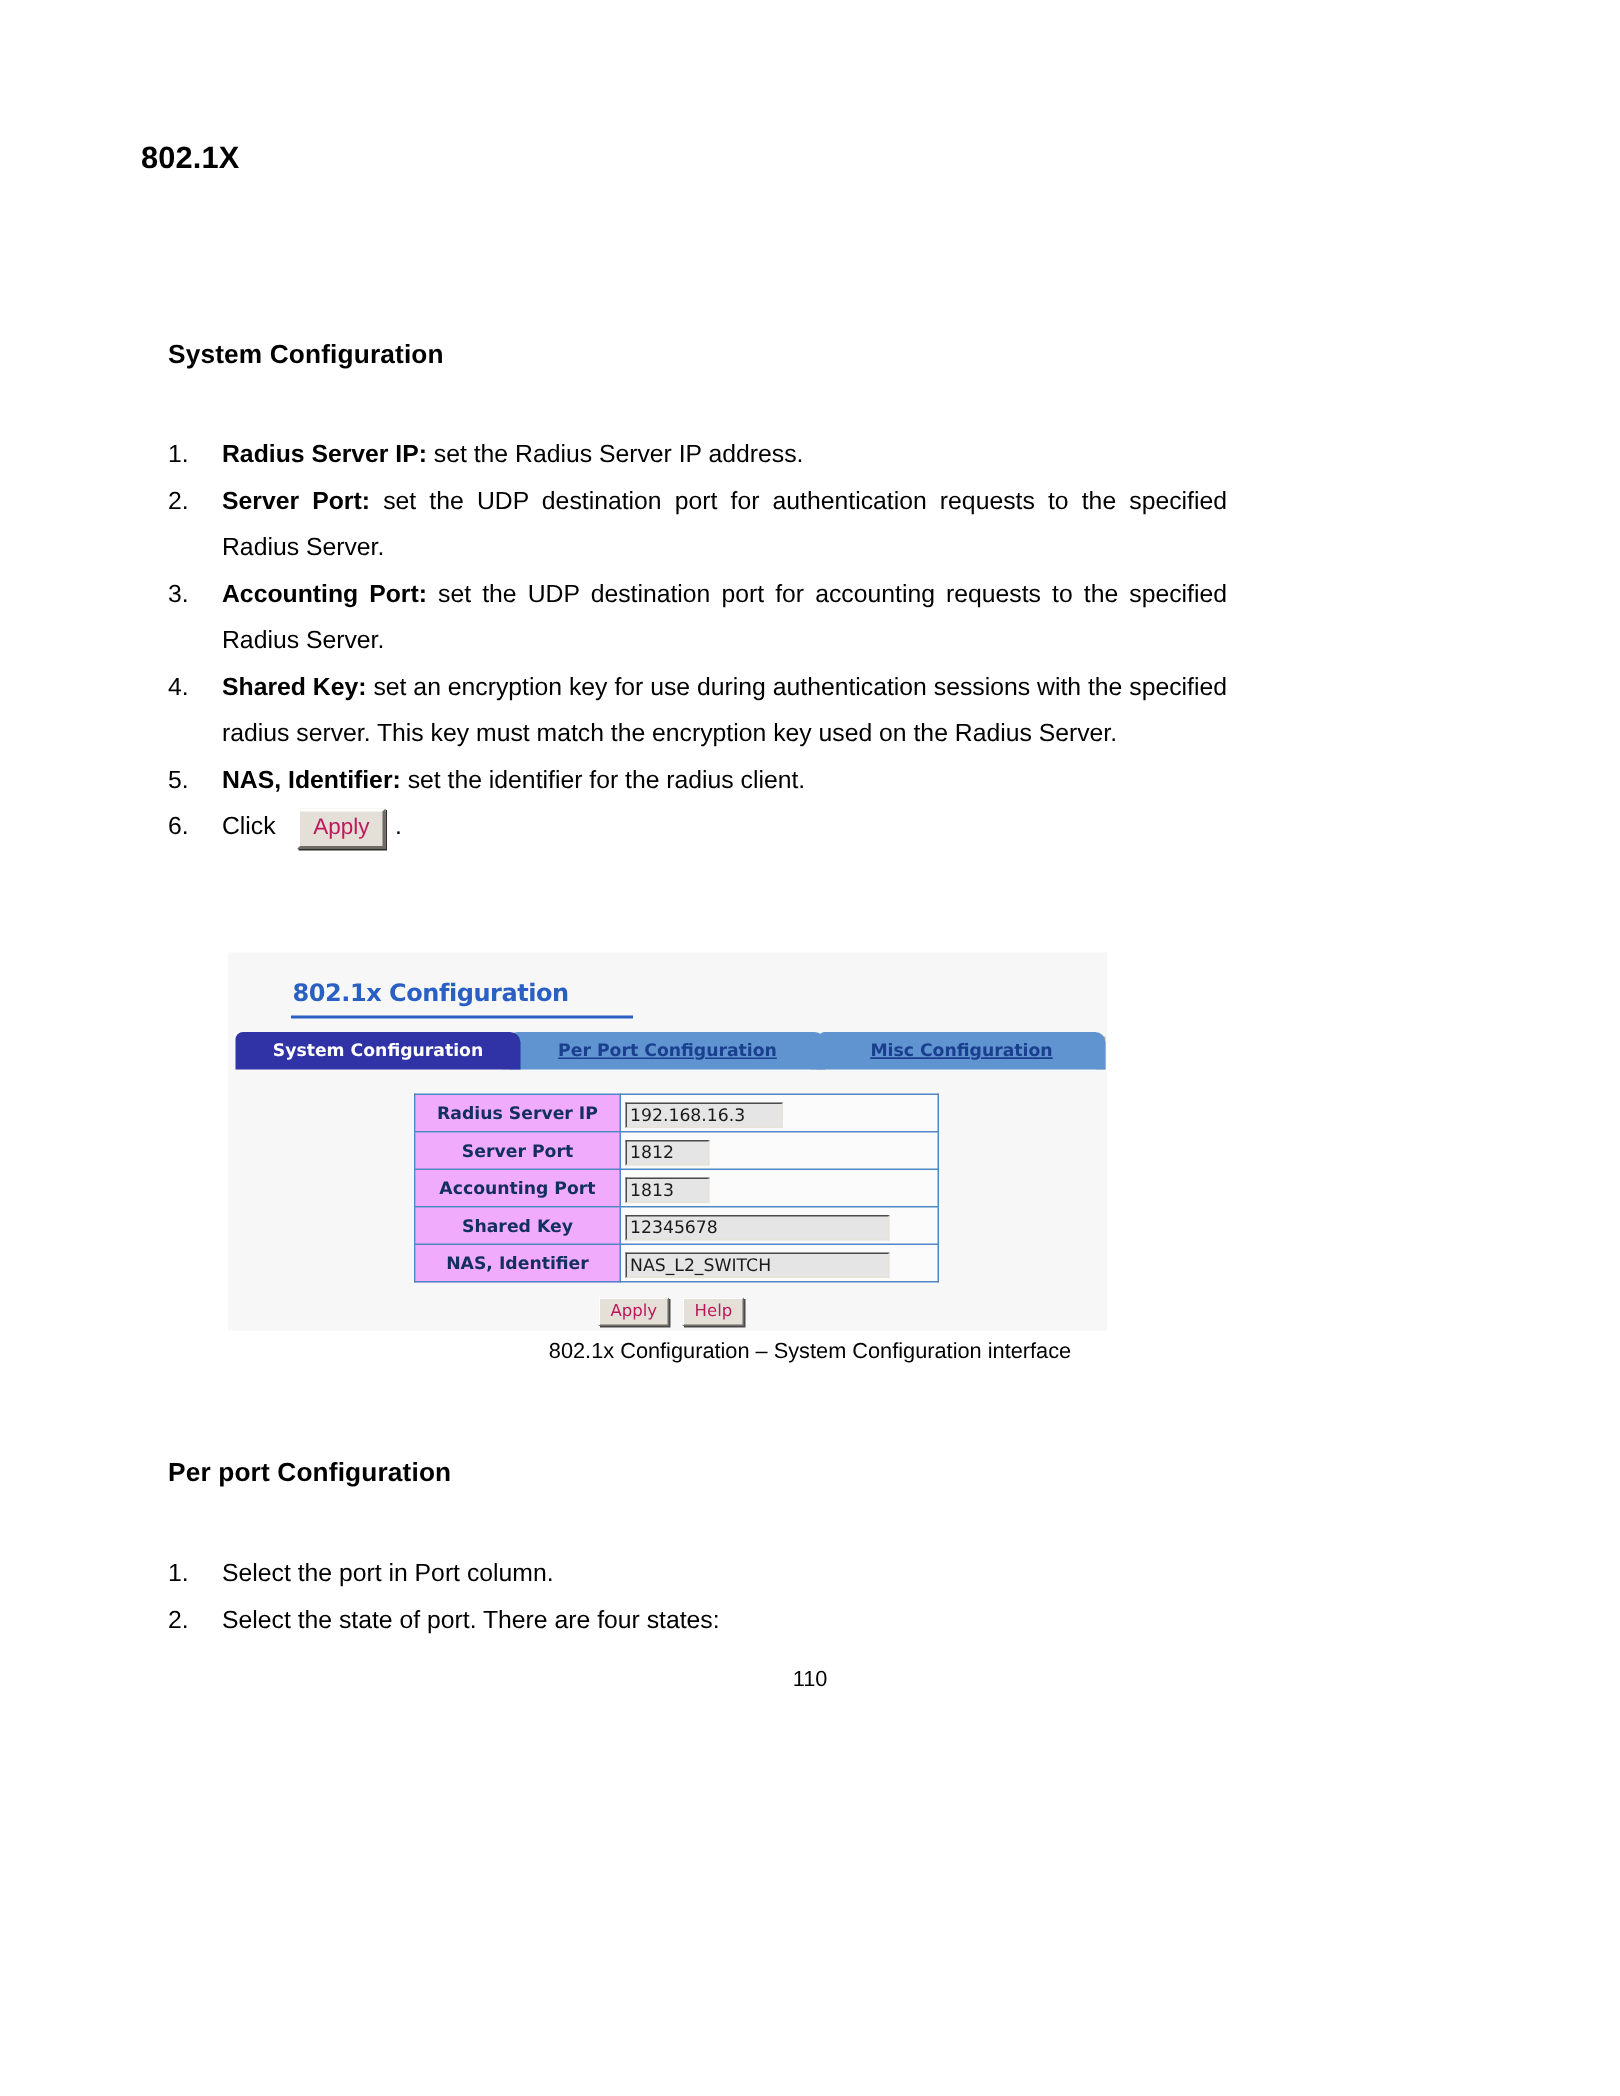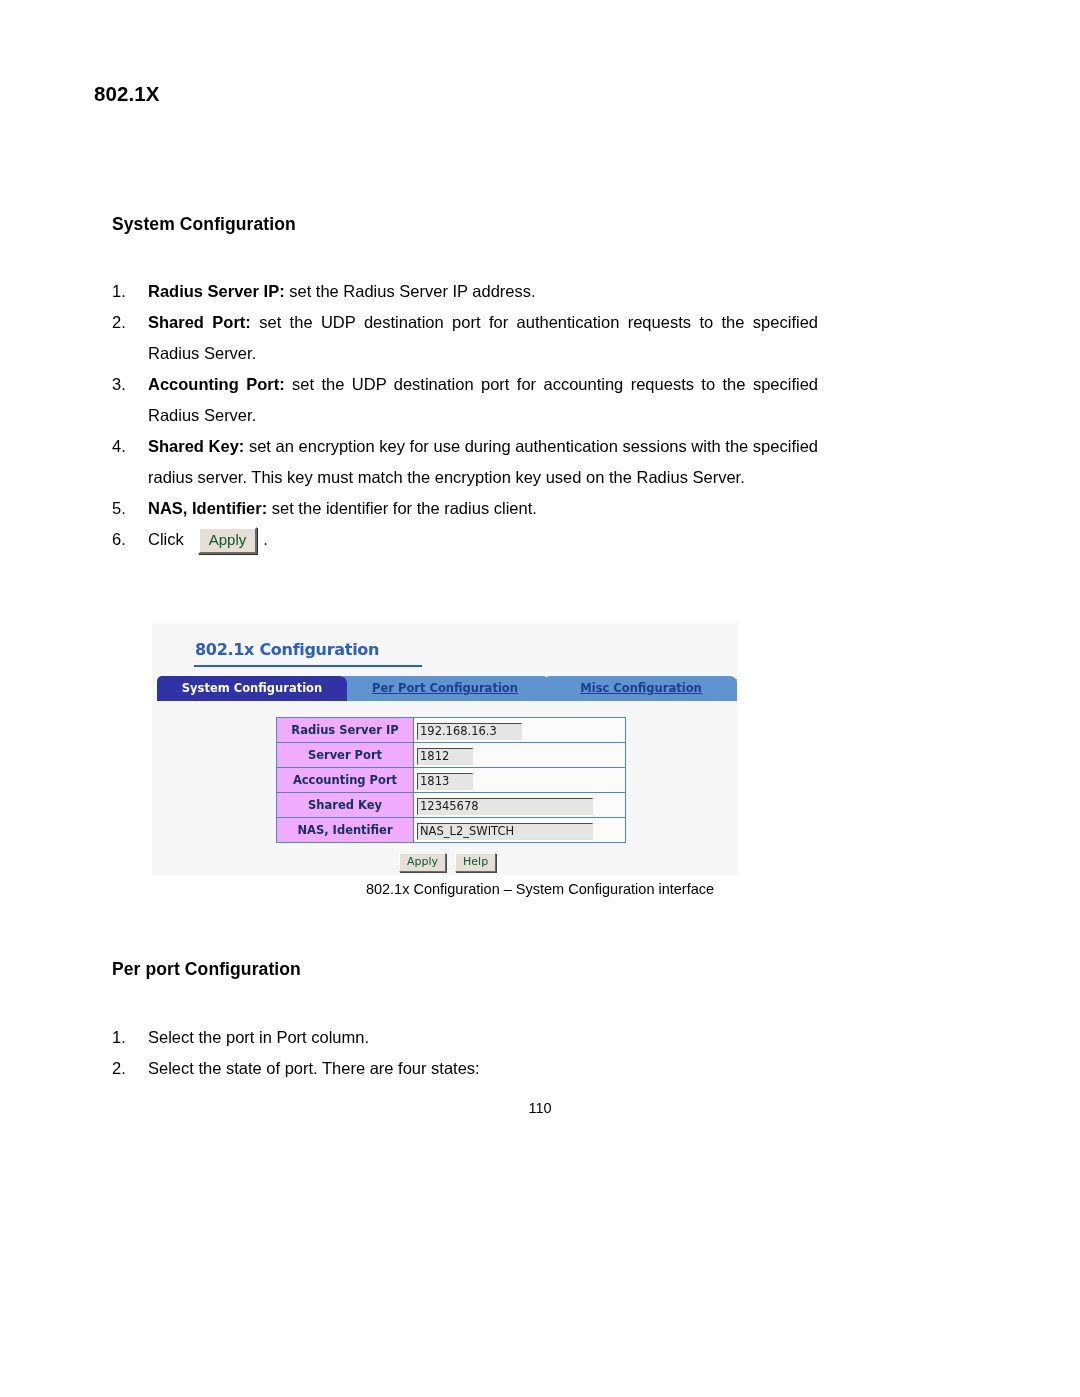--- a/index.html
+++ b/index.html
@@ -11,21 +11,21 @@
     width: 1080px;
     height: 1397px;
     position: relative;
     font-family: "Liberation Sans", sans-serif;
     color: #000000;
     overflow: hidden;
   }
 
   .page {
     position: absolute;
-    left: 0; top: 0;
+    left: 0; top: 12px;
     width: 1080px;
     height: 1133px;
   }
 
   
   .doc-title {
     position: absolute;
     left: 94px;
     top: 82px;
     font-size: 20.5px;
@@ -88,21 +88,21 @@
   }
   .btn3d {
     display: inline-block;
     background: #e4e0d8;
     border-top: 2px solid #ffffff;
     border-left: 2px solid #ffffff;
     border-right: 2px solid #6d6a64;
     border-bottom: 2px solid #6d6a64;
     box-shadow: 1px 1px 0 0 #2b2b2b;
     font-size: 15px;
-    color: #14532d;
+    color: #be185d;
     padding: 2px 9px 3px 9px;
     line-height: 18px;
     font-family: "Liberation Sans", sans-serif;
   }
   .inline-click .btn3d {
     margin: 0 6px 0 14px;
     position: relative;
     top: 1px;
   }
 
@@ -286,21 +286,21 @@
 
   <div class="olist main">
 
     <div class="oitem">
       <span class="num">1.</span>
       <span class="body nojust"><b>Radius Server IP:</b><span> set the Radius Server IP address.</span></span>
     </div>
 
     <div class="oitem">
       <span class="num">2.</span>
-      <span class="body"><b>Shared Port:</b><span> set the UDP destination port for authentication requests to the specified Radius Server.</span></span>
+      <span class="body"><b>Server Port:</b><span> set the UDP destination port for authentication requests to the specified Radius Server.</span></span>
     </div>
 
     <div class="oitem">
       <span class="num">3.</span>
       <span class="body"><b>Accounting Port:</b><span> set the UDP destination port for accounting requests to the specified Radius Server.</span></span>
     </div>
 
     <div class="oitem">
       <span class="num">4.</span>
       <span class="body"><b>Shared Key:</b><span> set an encryption key for use during authentication sessions with the specified radius server. This key must match the encryption key used on the Radius Server.</span></span>

